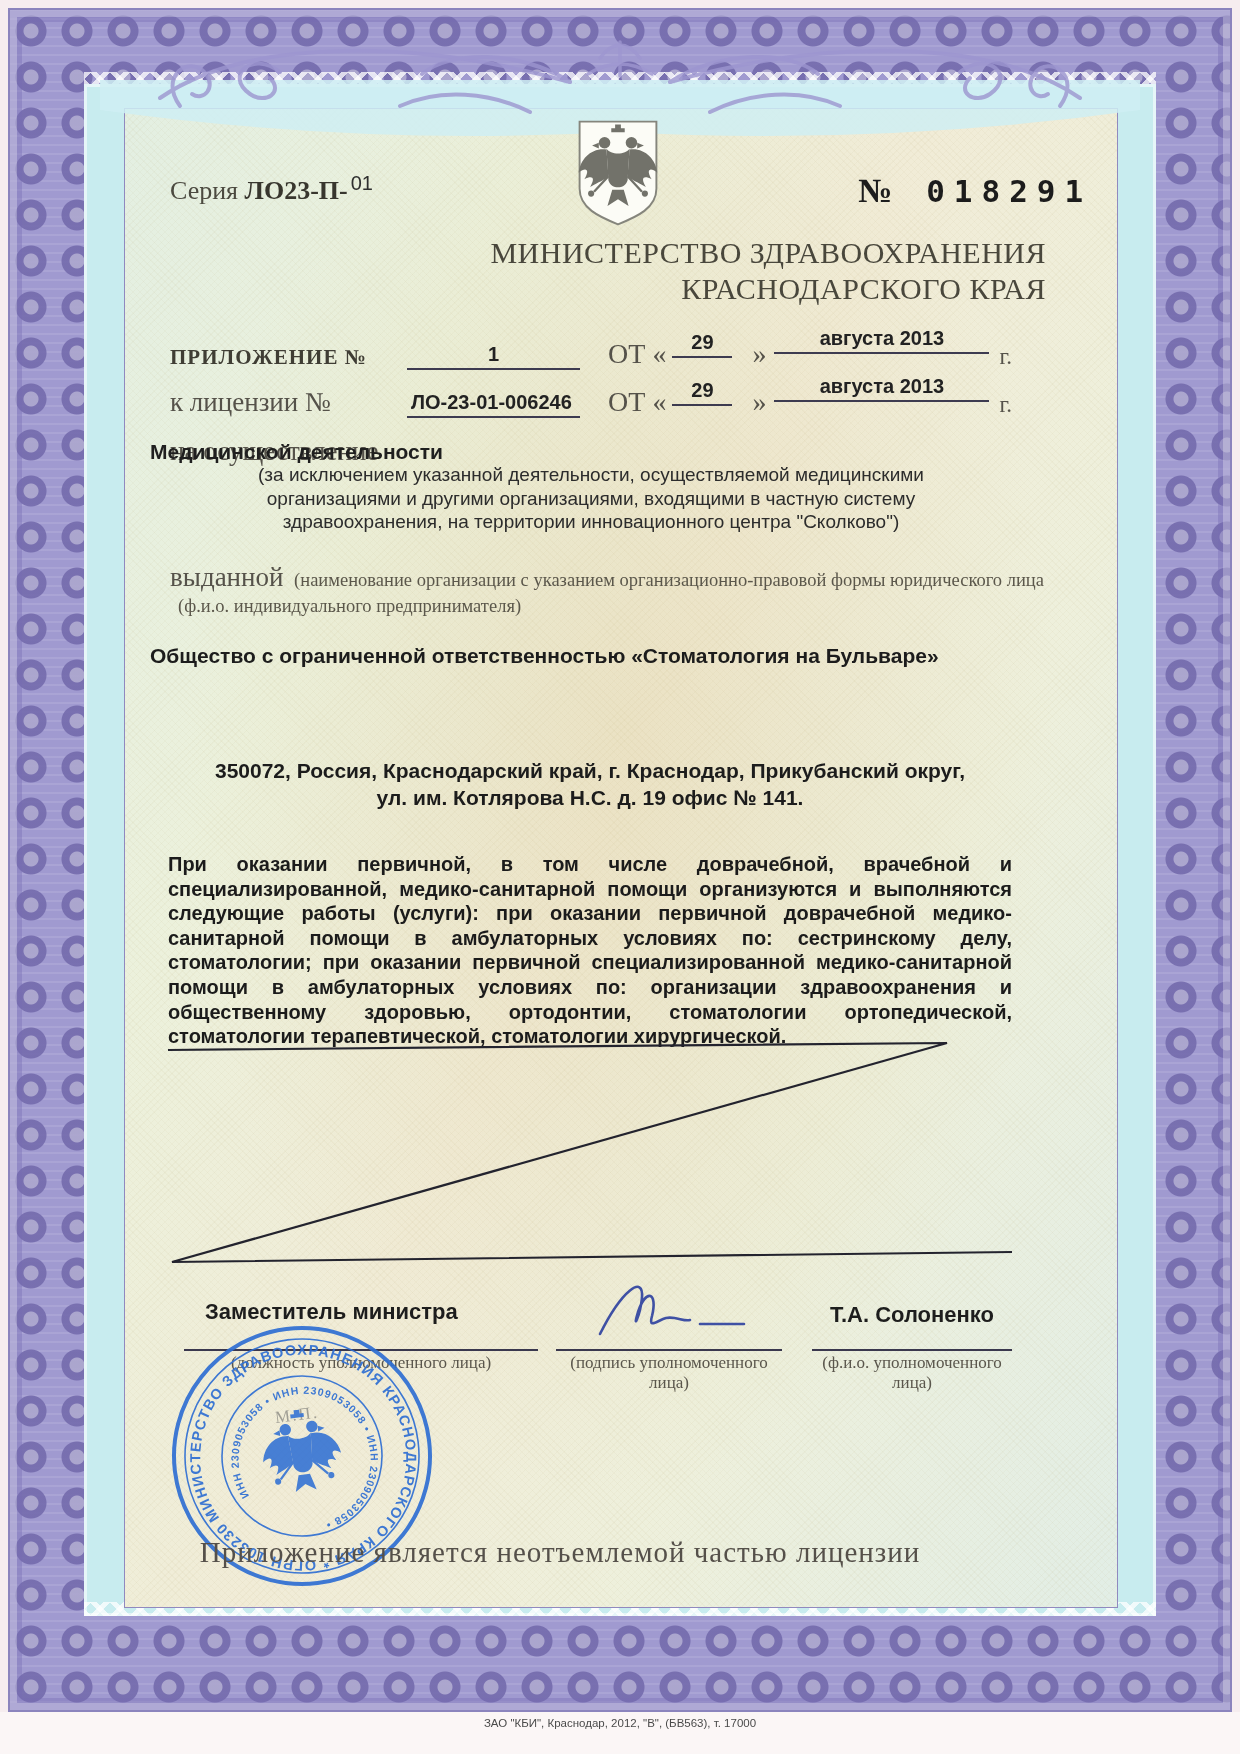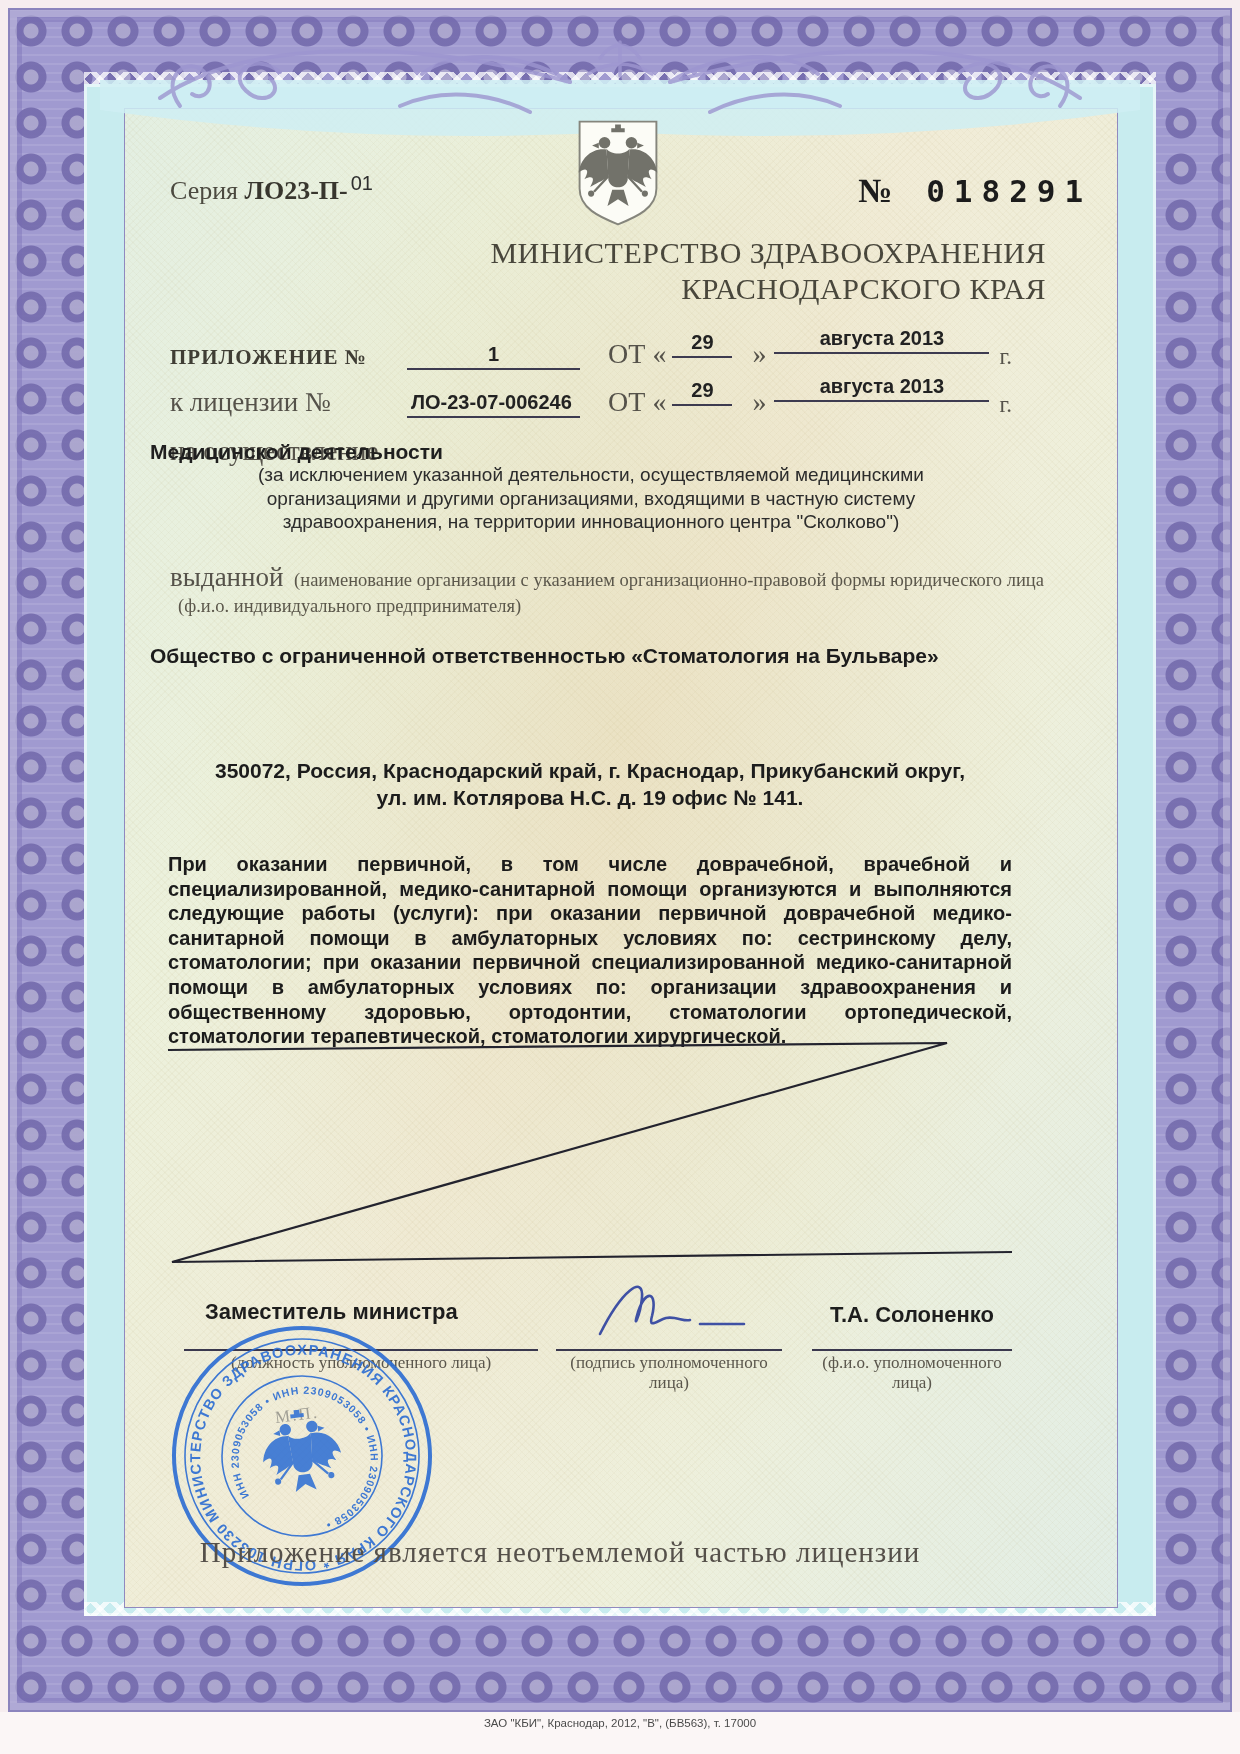--- a/index.html
+++ b/index.html
@@ -146,21 +146,21 @@
   <span class="fr-slot grow">1</span>
   <span class="fr-ot">ОТ «</span>
   <span class="fr-slot day">29</span>
   <span class="fr-ot">»</span>
   <span class="fr-slot date">августа 2013</span>
   <span class="fr-g">г.</span>
 </div>
 
 <div class="abs form-row row-license">
   <span class="fr-label">к лицензии №</span>
-  <span class="fr-slot grow left-val">ЛО-23-07-006246</span>
+  <span class="fr-slot grow left-val">ЛО-23-01-006246</span>
   <span class="fr-ot">ОТ «</span>
   <span class="fr-slot day">29</span>
   <span class="fr-ot">»</span>
   <span class="fr-slot date">августа 2013</span>
   <span class="fr-g">г.</span>
 </div>
 
 <div class="abs act-label seriflab">на осуществление</div>
 <div class="abs act-value sans">Медицинской деятельности</div>
 <div class="abs act-exc sans">(за исключением указанной деятельности, осуществляемой медицинскими организациями и другими организациями, входящими в частную систему здравоохранения, на территории инновационного центра "Сколково")</div>

